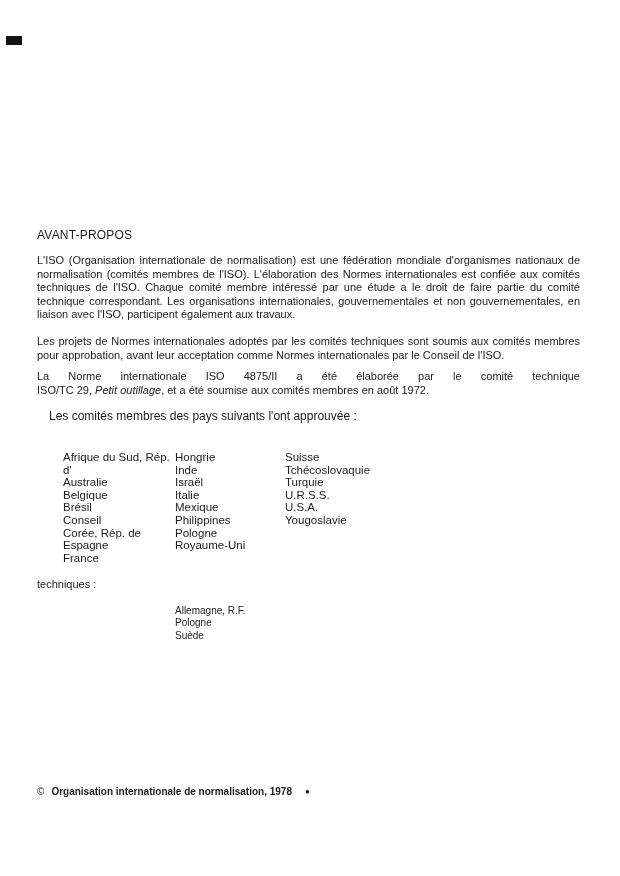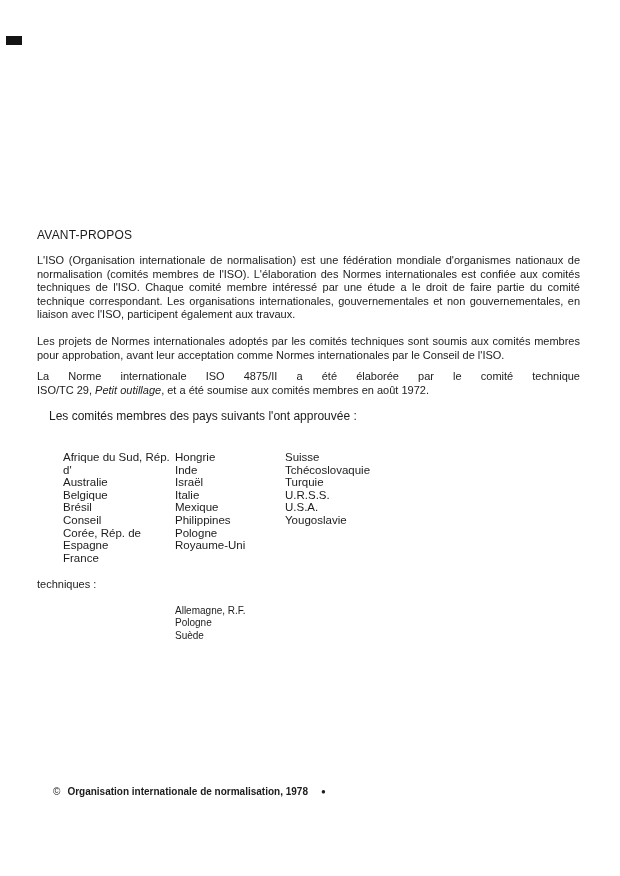--- a/index.html
+++ b/index.html
@@ -71,21 +71,21 @@
     margin: 13px 0 0 138px;
     font-size: 10px;
     line-height: 12.6px;
   }
   .footer {
     position: absolute;
     left: 37px;
     top: 786px;
     font-size: 10px;
   }
-  .copyright { font-weight: bold; margin-left: 16px; }
+  .copyright { font-weight: bold; }
   .copyright .sym {
     display: inline-block;
     margin-right: 7px;
     font-weight: normal;
   }
   .copyright .bullet {
     margin-left: 13px;
     font-size: 8px;
     vertical-align: 1px;
   }

